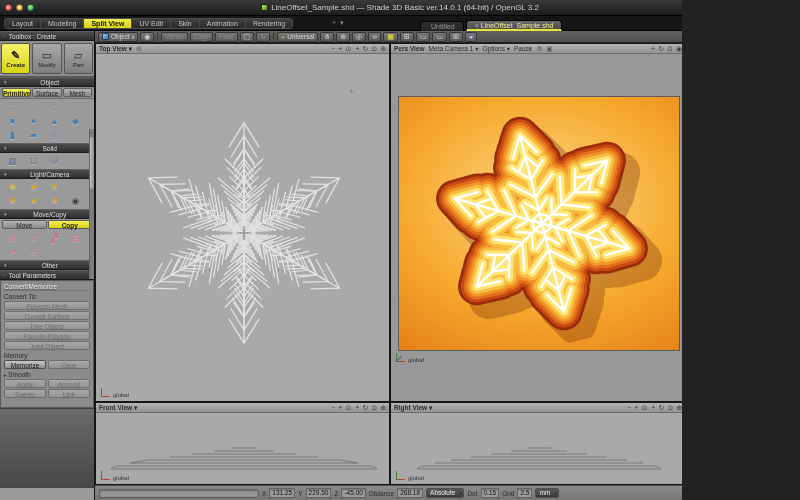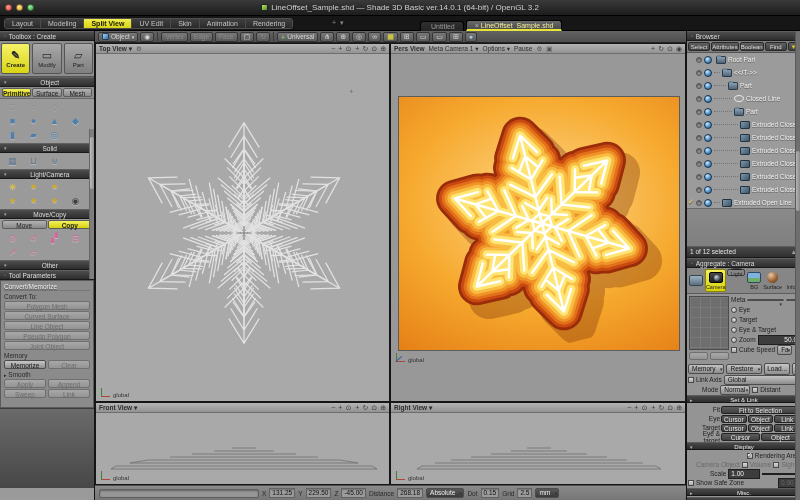--- a/index.html
+++ b/index.html
@@ -1,17 +1,17 @@
 <!DOCTYPE html>
 <html><head>
 <meta charset="utf-8">
 <style>
   html,body{margin:0;padding:0;background:#222;}
   *{box-sizing:border-box;}
-  .app{position:relative;width:800px;height:500px;font-family:"Liberation Sans",sans-serif;
+  .app{position:relative;width:682px;height:500px;font-family:"Liberation Sans",sans-serif;
        background:#8f8f8f;overflow:hidden;font-size:7px;color:#1d1d1d;-webkit-font-smoothing:antialiased;}
   
   .titlebar{position:absolute;left:0;top:0;width:800px;height:16px;
     background:linear-gradient(#3a3a3a,#1c1c1c);border-bottom:1px solid #000;
     display:flex;align-items:center;color:#cfcfcf;font-size:8px;}
   .lights{display:flex;gap:4px;margin-left:5px;}
   .light{width:7px;height:7px;border-radius:50%;border:1px solid rgba(0,0,0,.5);}
   .light.red{background:radial-gradient(circle at 35% 30%,#ff9a90,#f5554a);}
   .light.yel{background:radial-gradient(circle at 35% 30%,#ffe29a,#f0b42e);}
   .light.grn{background:radial-gradient(circle at 35% 30%,#9fe8a0,#39b64a);}

